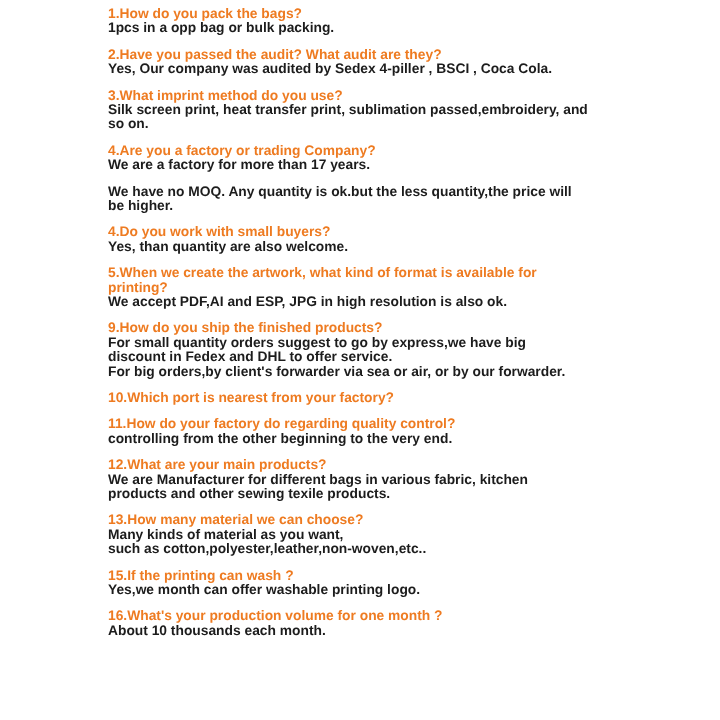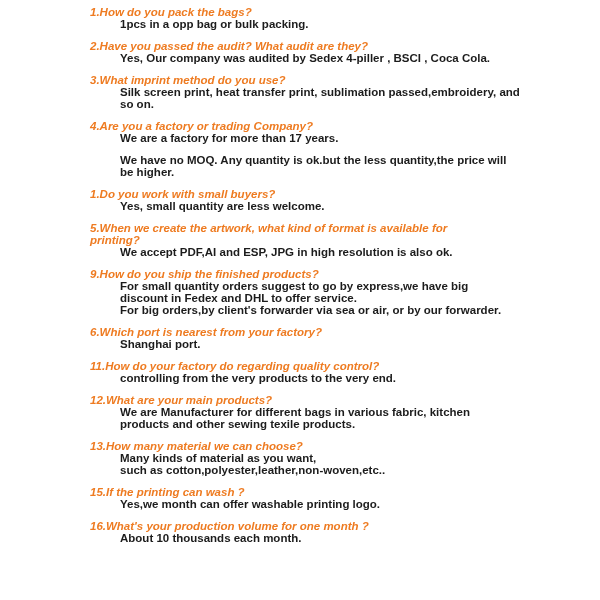--- a/index.html
+++ b/index.html
@@ -26,29 +26,27 @@
   }
   .faq-item:last-child {
     margin-bottom: 0;
   }
   .q-line {
     color: #ee7b21;
     font-weight: bold;
     font-size: 11.5px;
     line-height: 12px;
     white-space: nowrap;
-    font-style: italic;
   }
   .a-line {
     color: #1c1c1c;
     font-weight: bold;
     font-size: 11.5px;
     line-height: 12px;
     white-space: nowrap;
-    margin-left: 30px;
   }
 </style>
 </head>
 <body>
 
 <div class="page">
   <div class="faq-list">
 
     <div class="faq-item">
       <div class="q-line">1.How do you pack the bags?</div>
@@ -71,45 +69,44 @@
       <div class="a-line">We are a factory for more than 17 years.</div>
     </div>
 
     <div class="faq-item">
       <div class="a-line">We have no MOQ. Any quantity is ok.but the less quantity,the price will</div>
       <div class="a-line">be higher.</div>
     </div>
 
 
     <div class="faq-item">
-      <div class="q-line">1.Do you work with small buyers?</div>
-      <div class="a-line">Yes, small quantity are less welcome.</div>
+      <div class="q-line">4.Do you work with small buyers?</div>
+      <div class="a-line">Yes, than quantity are also welcome.</div>
     </div>
 
     <div class="faq-item">
       <div class="q-line">5.When we create the artwork, what kind of format is available for</div>
       <div class="q-line">printing?</div>
       <div class="a-line">We accept PDF,AI and ESP, JPG in high resolution is also ok.</div>
     </div>
 
     <div class="faq-item">
       <div class="q-line">9.How do you ship the finished products?</div>
       <div class="a-line">For small quantity orders suggest to go by express,we have big</div>
       <div class="a-line">discount in Fedex and DHL to offer service.</div>
       <div class="a-line">For big orders,by client's forwarder via sea or air, or by our forwarder.</div>
     </div>
 
     <div class="faq-item">
-      <div class="q-line">6.Which port is nearest from your factory?</div>
-      <div class="a-line">Shanghai port.</div>
+      <div class="q-line">10.Which port is nearest from your factory?</div>
     </div>
 
     <div class="faq-item">
       <div class="q-line">11.How do your factory do regarding quality control?</div>
-      <div class="a-line">controlling from the very products to the very end.</div>
+      <div class="a-line">controlling from the other beginning to the very end.</div>
     </div>
 
     <div class="faq-item">
       <div class="q-line">12.What are your main products?</div>
       <div class="a-line">We are Manufacturer for different bags in various fabric, kitchen</div>
       <div class="a-line">products and other sewing texile products.</div>
     </div>
 
     <div class="faq-item">
       <div class="q-line">13.How many material we can choose?</div>

